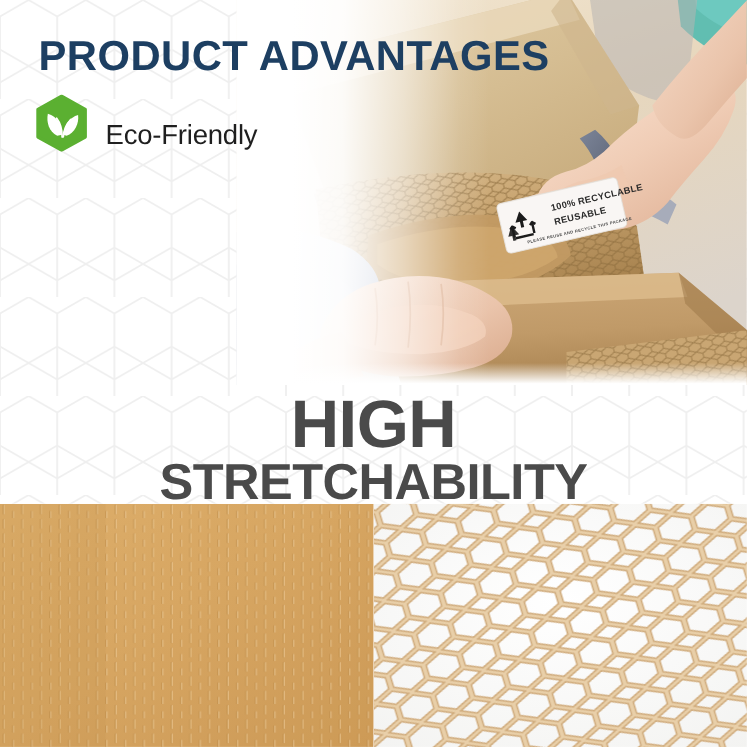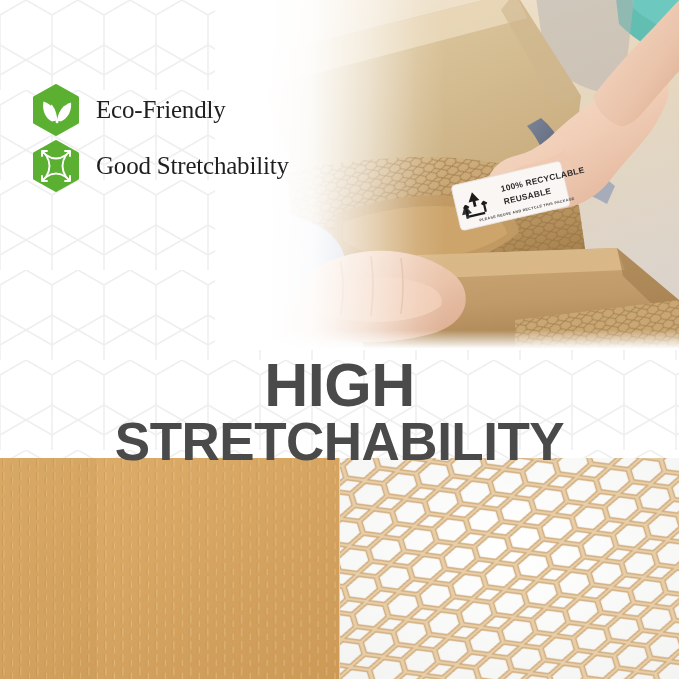--- a/index.html
+++ b/index.html
@@ -77,23 +77,22 @@
 
   
   .adv-list {
     position: absolute;
     left: 31px; top: 82px;
     z-index: 6;
     width: 360px;
   }
   .adv-row {
     display: flex;
-    align-items: center;
+    align-items: flex-end;
     height: 56px;
-    font-family: Liberation Serif, serif;
   }
   .hex-icon {
     width: 50px; height: 52px;
     flex: 0 0 50px;
     position: relative;
   }
   .hex-icon svg { display: block; width: 50px; height: 52px; }
   .adv-label {
     margin-left: 15px;
     font-size: 25px;
@@ -109,21 +108,21 @@
     left: 0; top: 356px;
     width: 679px;
     z-index: 6;
     text-align: center;
     color: #4a4a4a;
     font-weight: 700;
     line-height: 0.98;
     letter-spacing: -0.5px;
   }
   .big-title .line1 { display: block; font-size: 61px; }
-  .big-title .line2 { display: block; font-size: 53px; }
+  .big-title .line2 { display: block; font-size: 46px; }
 
   
   .panels {
     position: absolute;
     left: 0; top: 458px;
     width: 679px; height: 221px;
     display: flex;
     z-index: 4;
   }
   .panel { width: 50%; height: 100%; position: relative; overflow: hidden; }
@@ -282,55 +281,39 @@
           </g>
 
           <path d="M40 330 Q66 306 96 302 L116 342 Q80 350 44 350 Z" fill="#eec8ae"></path>
         </g>
       </svg>
     </div>
     <div class="photo-fade"></div>
     <div class="photo-bottom-fade"></div>
   </div>
 
+  <div class="headline">PRODUCT ADVANTAGES</div>
 
   <div class="adv-list">
 
     <div class="adv-row">
       <span class="hex-icon">
         <svg viewBox="0 0 50 52">
           <path d="M25 1.5 L46.5 13.5 L46.5 38.5 L25 50.5 L3.5 38.5 L3.5 13.5 Z" fill="#5bb031" stroke="#5bb031" stroke-width="3" stroke-linejoin="round"></path>
           <g fill="#ffffff">
             <path d="M25.5 36.5 C25.5 28 21 20 12.5 17.5 C11 25 13.5 34 21 37.5 Z"></path>
             <path d="M26.5 36.5 C27.5 27.5 32.5 20.5 40 18.5 C41 26.5 37 34.5 29.5 37.5 Z"></path>
           </g>
           <path d="M25.5 38.5 C25.5 32 24 26 20.5 21.5" stroke="#ffffff" stroke-width="1.6" fill="none" stroke-linecap="round"></path>
           <path d="M26.5 38.5 C27 32.5 29.5 26.5 33.5 22.5" stroke="#ffffff" stroke-width="1.6" fill="none" stroke-linecap="round"></path>
         </svg>
       </span>
       <span class="adv-label">Eco-Friendly</span>
     </div>
 
-    <div class="adv-row">
-      <span class="hex-icon">
-        <svg viewBox="0 0 50 52">
-          <path d="M25 1.5 L46.5 13.5 L46.5 38.5 L25 50.5 L3.5 38.5 L3.5 13.5 Z" fill="#5bb031" stroke="#5bb031" stroke-width="3" stroke-linejoin="round"></path>
-          <g stroke="#ffffff" stroke-width="1.9" fill="none" stroke-linecap="round" stroke-linejoin="round">
-
-            <path d="M15 15 Q25 22 35 15 Q28 26 35 37 Q25 30 15 37 Q22 26 15 15 Z"></path>
-
-            <path d="M15 15 L11 11 M11 11 L16 11 M11 11 L11 16"></path>
-            <path d="M35 15 L39 11 M39 11 L34 11 M39 11 L39 16"></path>
-            <path d="M15 37 L11 41 M11 41 L16 41 M11 41 L11 36"></path>
-            <path d="M35 37 L39 41 M39 41 L34 41 M39 41 L39 36"></path>
-          </g>
-        </svg>
-      </span>
-      <span class="adv-label">Good Stretchability</span>
-    </div>
 
 
   </div>
 
   <div class="big-title">
     <span class="line1">HIGH</span>
     <span class="line2">STRETCHABILITY</span>
   </div>
 
   <div class="panels">

